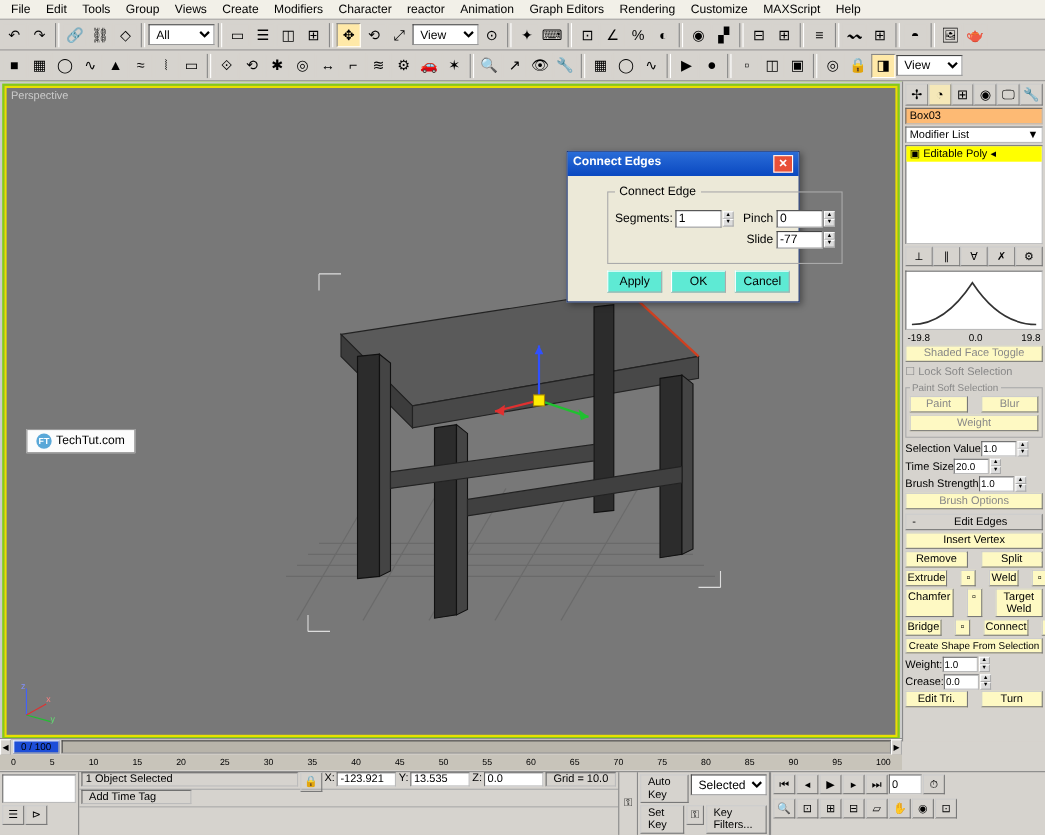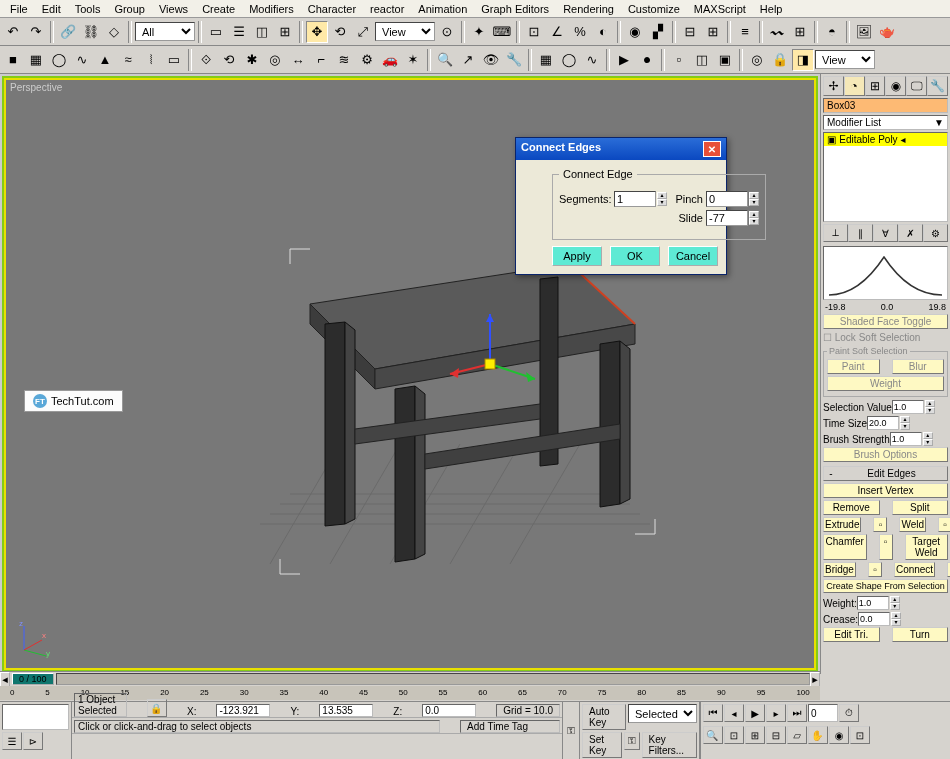--- a/index.html
+++ b/index.html
@@ -50,26 +50,26 @@
 .rollout-fieldset { border: 1px solid #aaa; padding: 3px; margin: 2px 0; font-size: 9px; color: #888; }
 .rollout-fieldset legend { font-size: 9px; padding: 0 2px; }
 .btn-pair { display: flex; gap: 12px; margin-bottom: 2px; }
 .btn-pair .rollout-btn { flex: 1; margin: 0; }
 .param-row { display: flex; align-items: center; justify-content: flex-start; margin: 1px 0; }
 .param-row input { width: 32px; border: 1px inset #bbb; font-size: 9px; padding: 0 1px; }
 .rollout-header { border: 1px outset #ccc; text-align: center; padding: 1px; font-size: 10px; margin: 2px 0; background: #d6d3ce; display: flex; align-items: center; }
 .rollout-header .minus { width: 12px; }
 .timeline { position: absolute; left: 0; bottom: 58px; width: 820px; height: 30px; background: #d6d3ce; border-top: 1px solid #888; }
 .time-slider { display: flex; align-items: center; height: 14px; }
-.slider-thumb { background: #0f766e; border: 1px outset #fff; padding: 0 6px; font-size: 9px; margin: 0 2px; }
+.slider-thumb { background: #1d4ed8; border: 1px outset #fff; padding: 0 6px; font-size: 9px; margin: 0 2px; }
 .time-ruler { height: 14px; position: relative; font-size: 8px; background: #c8c4ba; }
 .statusbar { position: absolute; bottom: 0; left: 0; right: 0; height: 58px; background: #d6d3ce; border-top: 1px solid #888; display: flex; font-size: 10px; }
 .status-left { width: 72px; border-right: 1px solid #888; padding: 2px; }
 .status-mid { flex: 1; display: flex; flex-direction: column; }
-.status-row { display: flex; align-items: flex-end; height: 16px; padding: 0 2px; gap: 20px; border-bottom: 1px solid #aaa; }
+.status-row { display: flex; align-items: flex-start; height: 16px; padding: 0 2px; gap: 2px; border-bottom: 1px solid #aaa; }
 .coord-box { border: 1px inset #bbb; background: #fff; padding: 0 2px; width: 54px; font-size: 10px; }
 .status-btn { border: 1px outset #ccc; padding: 1px 6px; font-size: 10px; background: #d6d3ce; }
 .status-right { width: 250px; display: flex; flex-wrap: wrap; align-content: flex-start; padding: 2px; gap: 1px; border-left: 1px solid #888; }
 .play-btn { width: 20px; height: 18px; border: 1px outset #ccc; display: flex; align-items: center; justify-content: center; font-size: 10px; }
 </style>
 </head>
 <body>
 
 <div class="menubar">
   <span>File</span>
@@ -468,21 +468,20 @@
       <span class="play-btn">🔒</span>
       <span>X:</span>
         <input class="coord-box" value="-123.921" style="">
       <span>Y:</span>
         <input class="coord-box" value="13.535" style="">
       <span>Z:</span>
         <input class="coord-box" value="0.0" style="">
       <span style="border:1px inset #bbb;padding:0 6px">Grid = 10.0</span>
     </div>
     <div class="status-row">
-      <span style="flex:1;border:1px inset #bbb;padding:0 3px">Click or click-and-drag to select objects</span>
       <span style="border:1px inset #bbb;padding:0 6px;min-width:100px">Add Time Tag</span>
     </div>
   </div>
   <div style="width:18px;display:flex;align-items:center;justify-content:center;border-left:1px solid #888;border-right:1px solid #888">
     <span>⚿</span>
   </div>
   <div style="width:120px;padding:2px;border-right:1px solid #888">
     <div style="display:flex;gap:2px;margin-bottom:2px">
       <span class="status-btn">Auto Key</span>
       <select class="tb-combo" style="flex:1"><option>Selected</option></select>

